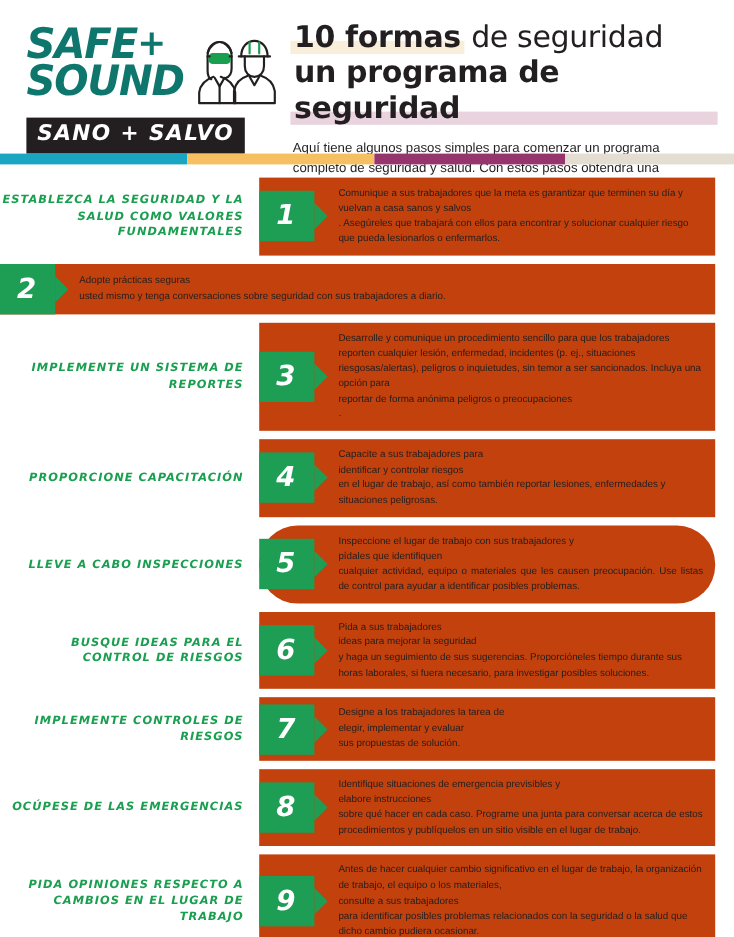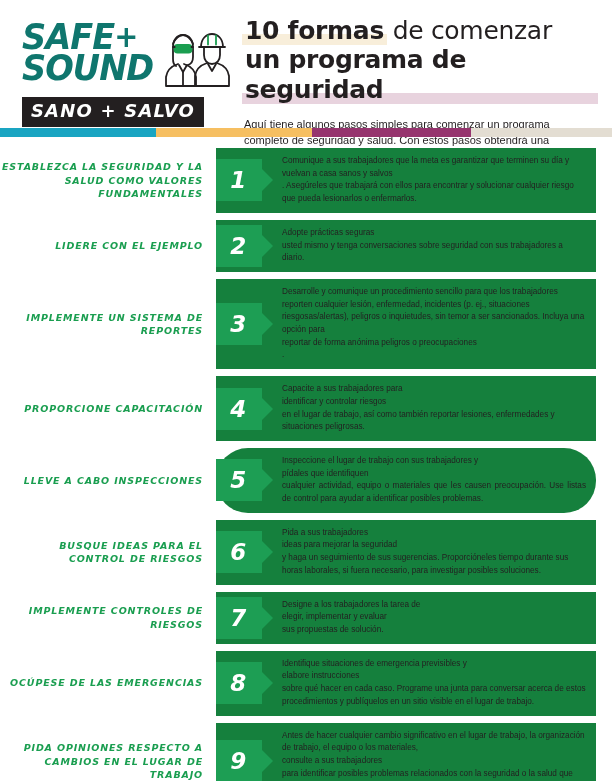--- a/index.html
+++ b/index.html
@@ -199,21 +199,21 @@
     top: 50%;
     transform: translateY(-50%);
     width: 0;
     height: 0;
     border-top: 11px solid transparent;
     border-bottom: 11px solid transparent;
     border-left: 11px solid #1d9e54;
   }
   .panel {
     flex: 1;
-    background: #15803d;
+    background: #c2410c;
     margin-left: -46px;
     padding: 7px 10px 7px 66px;
     box-sizing: border-box;
     font-size: 8.2px;
     line-height: 1.55;
     color: #231f20;
     display: flex;
     flex-direction: column;
     justify-content: center;
     min-height: 42px;
@@ -259,21 +259,21 @@
             <path d="M47 38l4 7 4-7"></path>
           </g>
         </svg>
       </div>
     </div>
     <div class="brand-sub">SANO + SALVO</div>
   </div>
 
   <div class="headline">
     <h1>
-      <span class="row1"><span class="hl cream"><span class="strong-title">10 formas</span></span><span> de comenzar</span></span>
+      <span class="row1"><span class="hl cream"><span class="strong-title">10 formas</span></span><span> de seguridad</span></span>
       <span class="row2"><span class="hl pink"><span class="strong-title">un programa de seguridad</span></span></span>
     </h1>
     <p>Aquí tiene algunos pasos simples para comenzar un programa completo de seguridad y salud. Con estos pasos obtendrá una base sólida para agregar acciones adicionales.</p>
   </div>
 </div>
 
 <div class="colorbar">
   <div class="cb1" style="background: rgb(26, 165, 194);"></div>
   <div class="cb2" style="background: rgb(246, 191, 97);"></div>
   <div class="cb3" style="background: rgb(150, 52, 110);"></div>
@@ -285,21 +285,20 @@
       <div class="item-label">ESTABLEZCA LA SEGURIDAD Y LA SALUD COMO VALORES FUNDAMENTALES</div>
       <div class="item-body">
         <div class="badge-wrap">
           <div class="badge">1</div>
           <div class="badge-tip"></div>
         </div>
         <div class="panel">Comunique a sus trabajadores que la meta es garantizar que terminen su día y <b>vuelvan a casa sanos y salvos</b>. Asegúreles que trabajará con ellos para encontrar y solucionar cualquier riesgo que pueda lesionarlos o enfermarlos.</div>
       </div>
     </div>
     <div class="item">
-      <div class="item-label">LIDERE CON EL EJEMPLO</div>
       <div class="item-body">
         <div class="badge-wrap">
           <div class="badge">2</div>
           <div class="badge-tip"></div>
         </div>
         <div class="panel"><b>Adopte prácticas seguras</b> usted mismo y tenga conversaciones sobre seguridad con sus trabajadores a diario.</div>
       </div>
     </div>
     <div class="item">
       <div class="item-label">IMPLEMENTE UN SISTEMA DE REPORTES</div>

